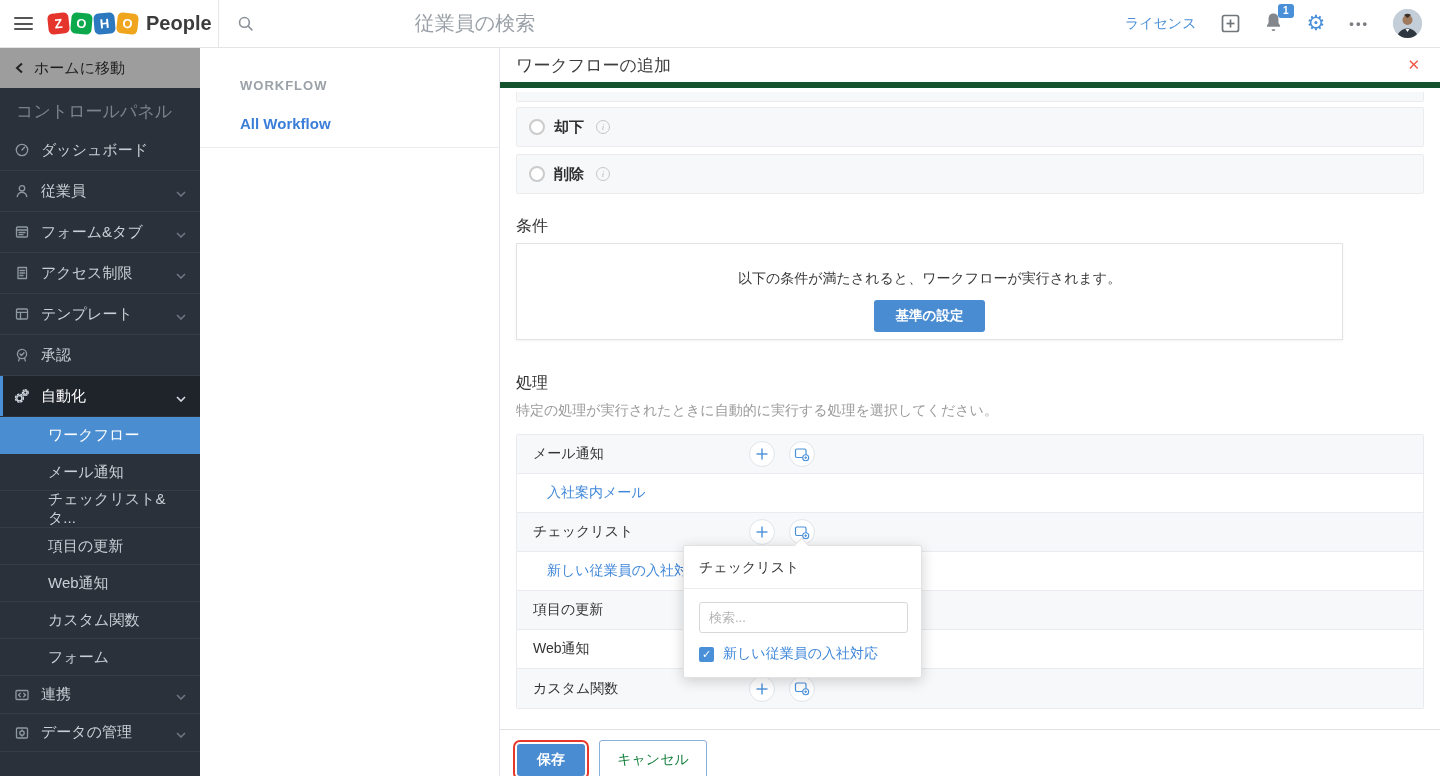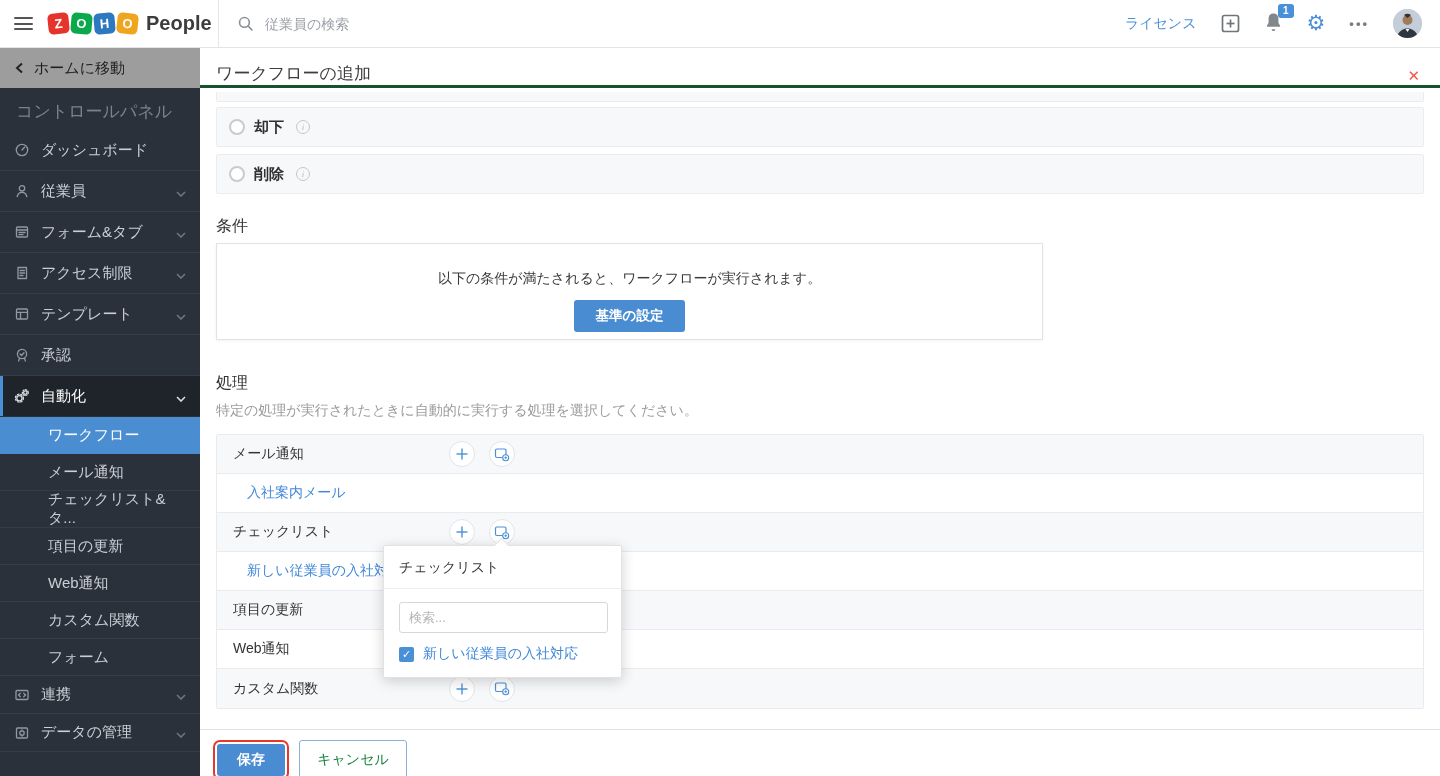--- a/index.html
+++ b/index.html
@@ -14,21 +14,21 @@
   .tiles { display:flex; gap:2px; }
   .tile { width:21px; height:21px; border-radius:5px; color:#fff; font-weight:bold; font-size:13px;
           display:flex; align-items:center; justify-content:center; }
   .tile:nth-child(1){ background:#e4342b; transform:rotate(-6deg); }
   .tile:nth-child(2){ background:#0ba94b; transform:rotate(5deg); }
   .tile:nth-child(3){ background:#2d79c0; transform:rotate(-5deg); }
   .tile:nth-child(4){ background:#f0a51f; transform:rotate(6deg); }
   .product-name { margin-left:8px; font-size:20px; font-weight:600; color:#3c3c3c; }
   .topbar-divider { width:1px; align-self:stretch; background:#e6e6e6; }
   .top-search { display:flex; align-items:center; gap:11px; margin-left:18px; flex:0 0 auto; }
-  .top-search input { border:none; outline:none; font-size:14px; color:#c2410c; width:420px; }
+  .top-search input { border:none; outline:none; font-size:20px; color:#c2410c; width:420px;text-align:center; }
   .top-search input::placeholder { color:#9aa1a8; }
   .topbar-right { margin-left:auto; display:flex; align-items:center; gap:24px; padding-right:18px; }
   .license-link { font-size:14px; color:#4a90d9; cursor:pointer; }
   .bell-wrap { position:relative; cursor:pointer; }
   .badge { position:absolute; top:-8px; right:-11px; background:#4a90d9; color:#fff; font-size:10px;
            padding:1px 5px 2px; border-radius:3px; font-weight:bold; }
   .gear-glyph { font-size:21px; color:#4a90d9; line-height:1; cursor:pointer; font-family:"DejaVu Sans",sans-serif; }
   .dots { color:#7b7f84; font-size:13px; letter-spacing:2px; font-weight:bold; cursor:pointer; }
   .avatar { width:29px; height:29px; border-radius:50%; overflow:hidden; background:#cfd8e0; cursor:pointer; flex:none; }
 
@@ -55,22 +55,22 @@
   .active-parent .chev polyline { stroke:#d7dde4; }
 
   
   .panel2 { width:300px; flex:none; background:#fff; border-right:1px solid #e3e6ea; position:relative; }
   .p2-title { position:absolute; top:30px; left:40px; font-size:13px; font-weight:bold; letter-spacing:1px; color:#9aa1a8; }
   .p2-link  { position:absolute; top:67px; left:40px; font-size:15px; font-weight:600; color:#3b7ed9; cursor:pointer; }
   .p2-divider { position:absolute; top:99px; left:0; right:0; border-top:1px solid #ebedf0; }
 
   
   .main { flex:1; background:#fff; display:flex; flex-direction:column; min-width:0; }
-  .main-header { height:40px; flex:none; display:flex; align-items:flex-end; justify-content:space-between;
-                 padding:0 20px 0 16px; border-bottom:3px solid #14532d;gap:40px; }
+  .main-header { height:40px; flex:none; display:flex; align-items:center; justify-content:space-between;
+                 padding:0 20px 0 16px; border-bottom:6px solid #14532d;gap:40px; }
   .modal-title { font-size:17px; color:#3e3e3e; }
   .close-x { color:#f25749; font-size:15px; font-weight:bold; cursor:pointer; }
   .main-body { position:relative; flex:1; padding:0 16px; overflow:hidden; }
 
   .sliver-row { height:10px; margin-top:4px; background:#f7f8fa; border:1px solid #ececee; border-top:none; border-radius:0 0 2px 2px; }
   .radio-row { height:40px; background:#f7f8fa; border:1px solid #ececee; border-radius:2px;
                display:flex; align-items:center; padding:0 12px; }
   .radio-row.first { margin-top:5px; } .radio-row.second { margin-top:7px; }
   .radio-circle { width:16px; height:16px; border:2px solid #cbcbcb; border-radius:50%; background:#fff; flex:none; cursor:pointer; }
   .radio-label { margin-left:9px; font-size:15px; font-weight:600; color:#2f2f2f; }
@@ -300,20 +300,25 @@
           <line x1="8" y1="4.8" x2="8" y2="5.8"></line>
           <line x1="8" y1="10.2" x2="8" y2="11.2"></line>
         </svg>
       <span>データの管理</span>
       <span class="chev"><svg viewBox="0 0 10 6">
             <polyline points="1,1 5,5 9,1"></polyline>
           </svg></span>
     </div>
   </div>
 
+  <div class="panel2">
+    <div class="p2-title">WORKFLOW</div>
+    <div class="p2-link">All Workflow</div>
+    <div class="p2-divider"></div>
+  </div>
 
   <div class="main">
     <div class="main-header">
       <span class="modal-title">ワークフローの追加</span>
       <span class="close-x">✕</span>
     </div>
 
     <div class="main-body">
       <div class="sliver-row"></div>
 

